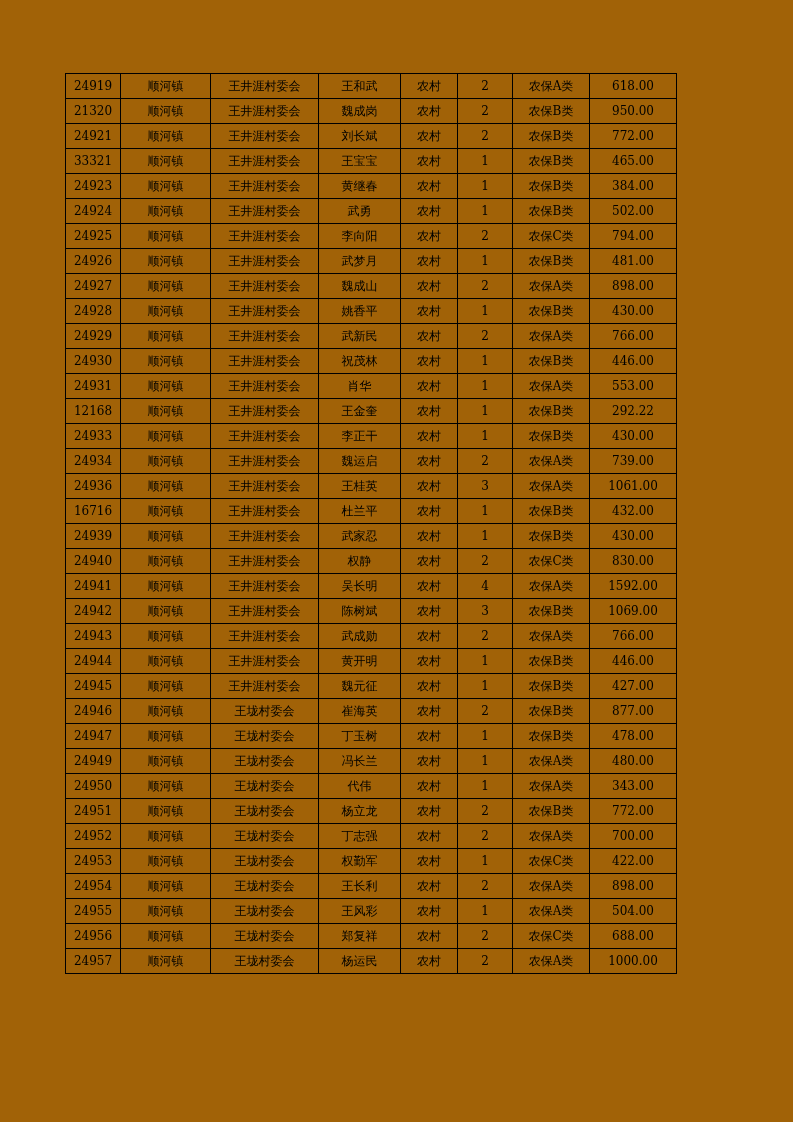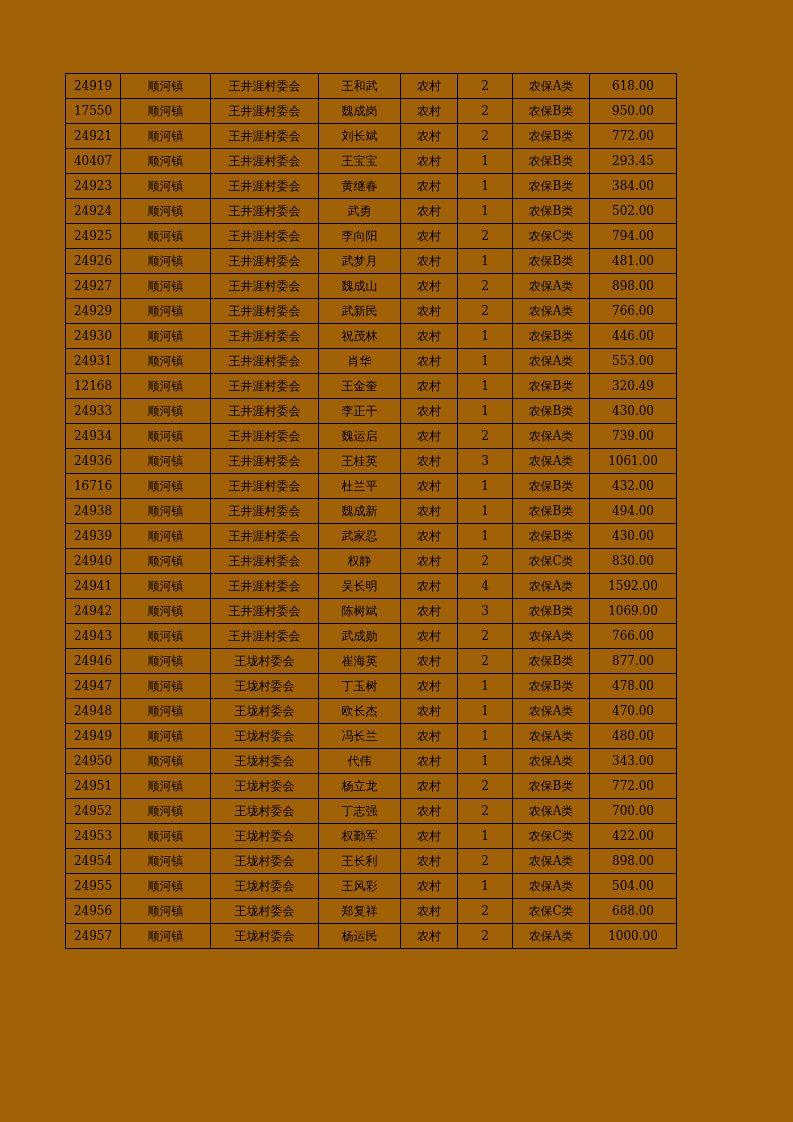--- a/index.html
+++ b/index.html
@@ -55,48 +55,48 @@
           <td>24919</td>
           <td>顺河镇</td>
           <td>王井涯村委会</td>
           <td>王和武</td>
           <td>农村</td>
           <td>2</td>
           <td>农保A类</td>
           <td>618.00</td>
         </tr>
         <tr>
-          <td>17550</td>
+          <td>21320</td>
           <td>顺河镇</td>
           <td>王井涯村委会</td>
           <td>魏成岗</td>
           <td>农村</td>
           <td>2</td>
           <td>农保B类</td>
           <td>950.00</td>
         </tr>
         <tr>
           <td>24921</td>
           <td>顺河镇</td>
           <td>王井涯村委会</td>
           <td>刘长斌</td>
           <td>农村</td>
           <td>2</td>
           <td>农保B类</td>
           <td>772.00</td>
         </tr>
         <tr>
-          <td>40407</td>
+          <td>33321</td>
           <td>顺河镇</td>
           <td>王井涯村委会</td>
           <td>王宝宝</td>
           <td>农村</td>
           <td>1</td>
           <td>农保B类</td>
-          <td>293.45</td>
+          <td>465.00</td>
         </tr>
         <tr>
           <td>24923</td>
           <td>顺河镇</td>
           <td>王井涯村委会</td>
           <td>黄继春</td>
           <td>农村</td>
           <td>1</td>
           <td>农保B类</td>
           <td>384.00</td>
@@ -135,20 +135,30 @@
           <td>24927</td>
           <td>顺河镇</td>
           <td>王井涯村委会</td>
           <td>魏成山</td>
           <td>农村</td>
           <td>2</td>
           <td>农保A类</td>
           <td>898.00</td>
         </tr>
         <tr>
+          <td>24928</td>
+          <td>顺河镇</td>
+          <td>王井涯村委会</td>
+          <td>姚香平</td>
+          <td>农村</td>
+          <td>1</td>
+          <td>农保B类</td>
+          <td>430.00</td>
+        </tr>
+        <tr>
           <td>24929</td>
           <td>顺河镇</td>
           <td>王井涯村委会</td>
           <td>武新民</td>
           <td>农村</td>
           <td>2</td>
           <td>农保A类</td>
           <td>766.00</td>
         </tr>
         <tr>
@@ -172,21 +182,21 @@
           <td>553.00</td>
         </tr>
         <tr>
           <td>12168</td>
           <td>顺河镇</td>
           <td>王井涯村委会</td>
           <td>王金奎</td>
           <td>农村</td>
           <td>1</td>
           <td>农保B类</td>
-          <td>320.49</td>
+          <td>292.22</td>
         </tr>
         <tr>
           <td>24933</td>
           <td>顺河镇</td>
           <td>王井涯村委会</td>
           <td>李正干</td>
           <td>农村</td>
           <td>1</td>
           <td>农保B类</td>
           <td>430.00</td>
@@ -213,30 +223,20 @@
         </tr>
         <tr>
           <td>16716</td>
           <td>顺河镇</td>
           <td>王井涯村委会</td>
           <td>杜兰平</td>
           <td>农村</td>
           <td>1</td>
           <td>农保B类</td>
           <td>432.00</td>
-        </tr>
-        <tr>
-          <td>24938</td>
-          <td>顺河镇</td>
-          <td>王井涯村委会</td>
-          <td>魏成新</td>
-          <td>农村</td>
-          <td>1</td>
-          <td>农保B类</td>
-          <td>494.00</td>
         </tr>
         <tr>
           <td>24939</td>
           <td>顺河镇</td>
           <td>王井涯村委会</td>
           <td>武家忍</td>
           <td>农村</td>
           <td>1</td>
           <td>农保B类</td>
           <td>430.00</td>
@@ -275,48 +275,58 @@
           <td>24943</td>
           <td>顺河镇</td>
           <td>王井涯村委会</td>
           <td>武成勋</td>
           <td>农村</td>
           <td>2</td>
           <td>农保A类</td>
           <td>766.00</td>
         </tr>
         <tr>
+          <td>24944</td>
+          <td>顺河镇</td>
+          <td>王井涯村委会</td>
+          <td>黄开明</td>
+          <td>农村</td>
+          <td>1</td>
+          <td>农保B类</td>
+          <td>446.00</td>
+        </tr>
+        <tr>
+          <td>24945</td>
+          <td>顺河镇</td>
+          <td>王井涯村委会</td>
+          <td>魏元征</td>
+          <td>农村</td>
+          <td>1</td>
+          <td>农保B类</td>
+          <td>427.00</td>
+        </tr>
+        <tr>
           <td>24946</td>
           <td>顺河镇</td>
           <td>王垅村委会</td>
           <td>崔海英</td>
           <td>农村</td>
           <td>2</td>
           <td>农保B类</td>
           <td>877.00</td>
         </tr>
         <tr>
           <td>24947</td>
           <td>顺河镇</td>
           <td>王垅村委会</td>
           <td>丁玉树</td>
           <td>农村</td>
           <td>1</td>
           <td>农保B类</td>
           <td>478.00</td>
-        </tr>
-        <tr>
-          <td>24948</td>
-          <td>顺河镇</td>
-          <td>王垅村委会</td>
-          <td>欧长杰</td>
-          <td>农村</td>
-          <td>1</td>
-          <td>农保A类</td>
-          <td>470.00</td>
         </tr>
         <tr>
           <td>24949</td>
           <td>顺河镇</td>
           <td>王垅村委会</td>
           <td>冯长兰</td>
           <td>农村</td>
           <td>1</td>
           <td>农保A类</td>
           <td>480.00</td>

